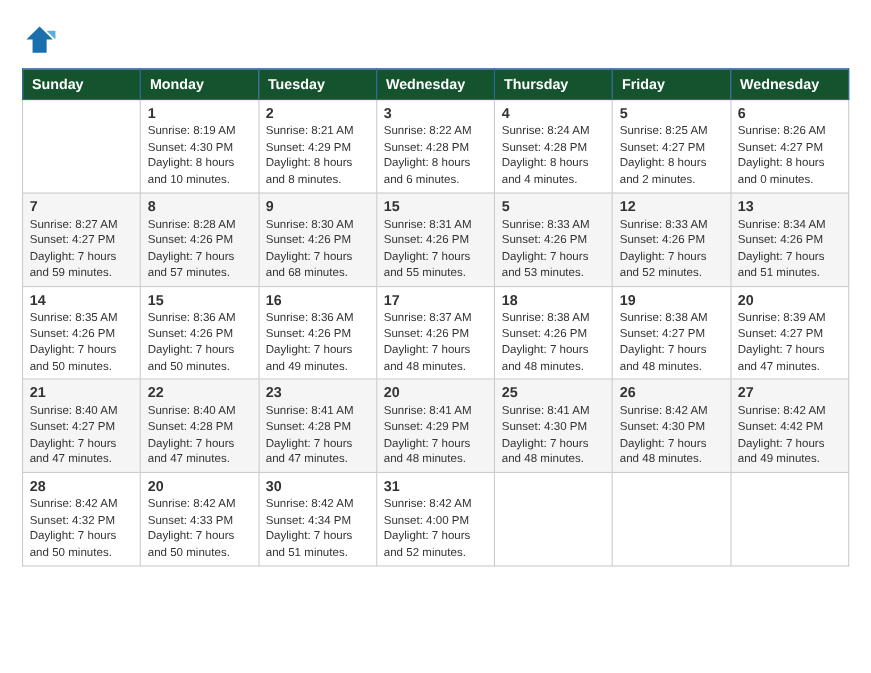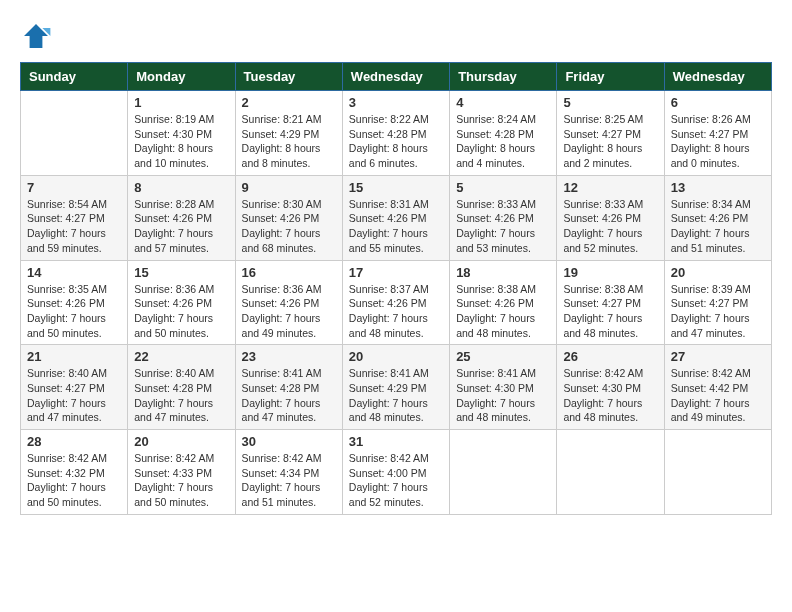--- a/index.html
+++ b/index.html
@@ -160,21 +160,21 @@
           <div>Sunrise: 8:26 AM</div>
           <div>Sunset: 4:27 PM</div>
           <div>Daylight: 8 hours and 0 minutes.</div>
         </div>
       </td>
       </tr>
       <tr>
         <td>
         <span class="day-number">7</span>
         <div class="day-info">
-          <div>Sunrise: 8:54 AM</div>
+          <div>Sunrise: 8:27 AM</div>
           <div>Sunset: 4:27 PM</div>
           <div>Daylight: 7 hours and 59 minutes.</div>
         </div>
       </td>
         <td>
         <span class="day-number">8</span>
         <div class="day-info">
           <div>Sunrise: 8:28 AM</div>
           <div>Sunset: 4:26 PM</div>
           <div>Daylight: 7 hours and 57 minutes.</div>

